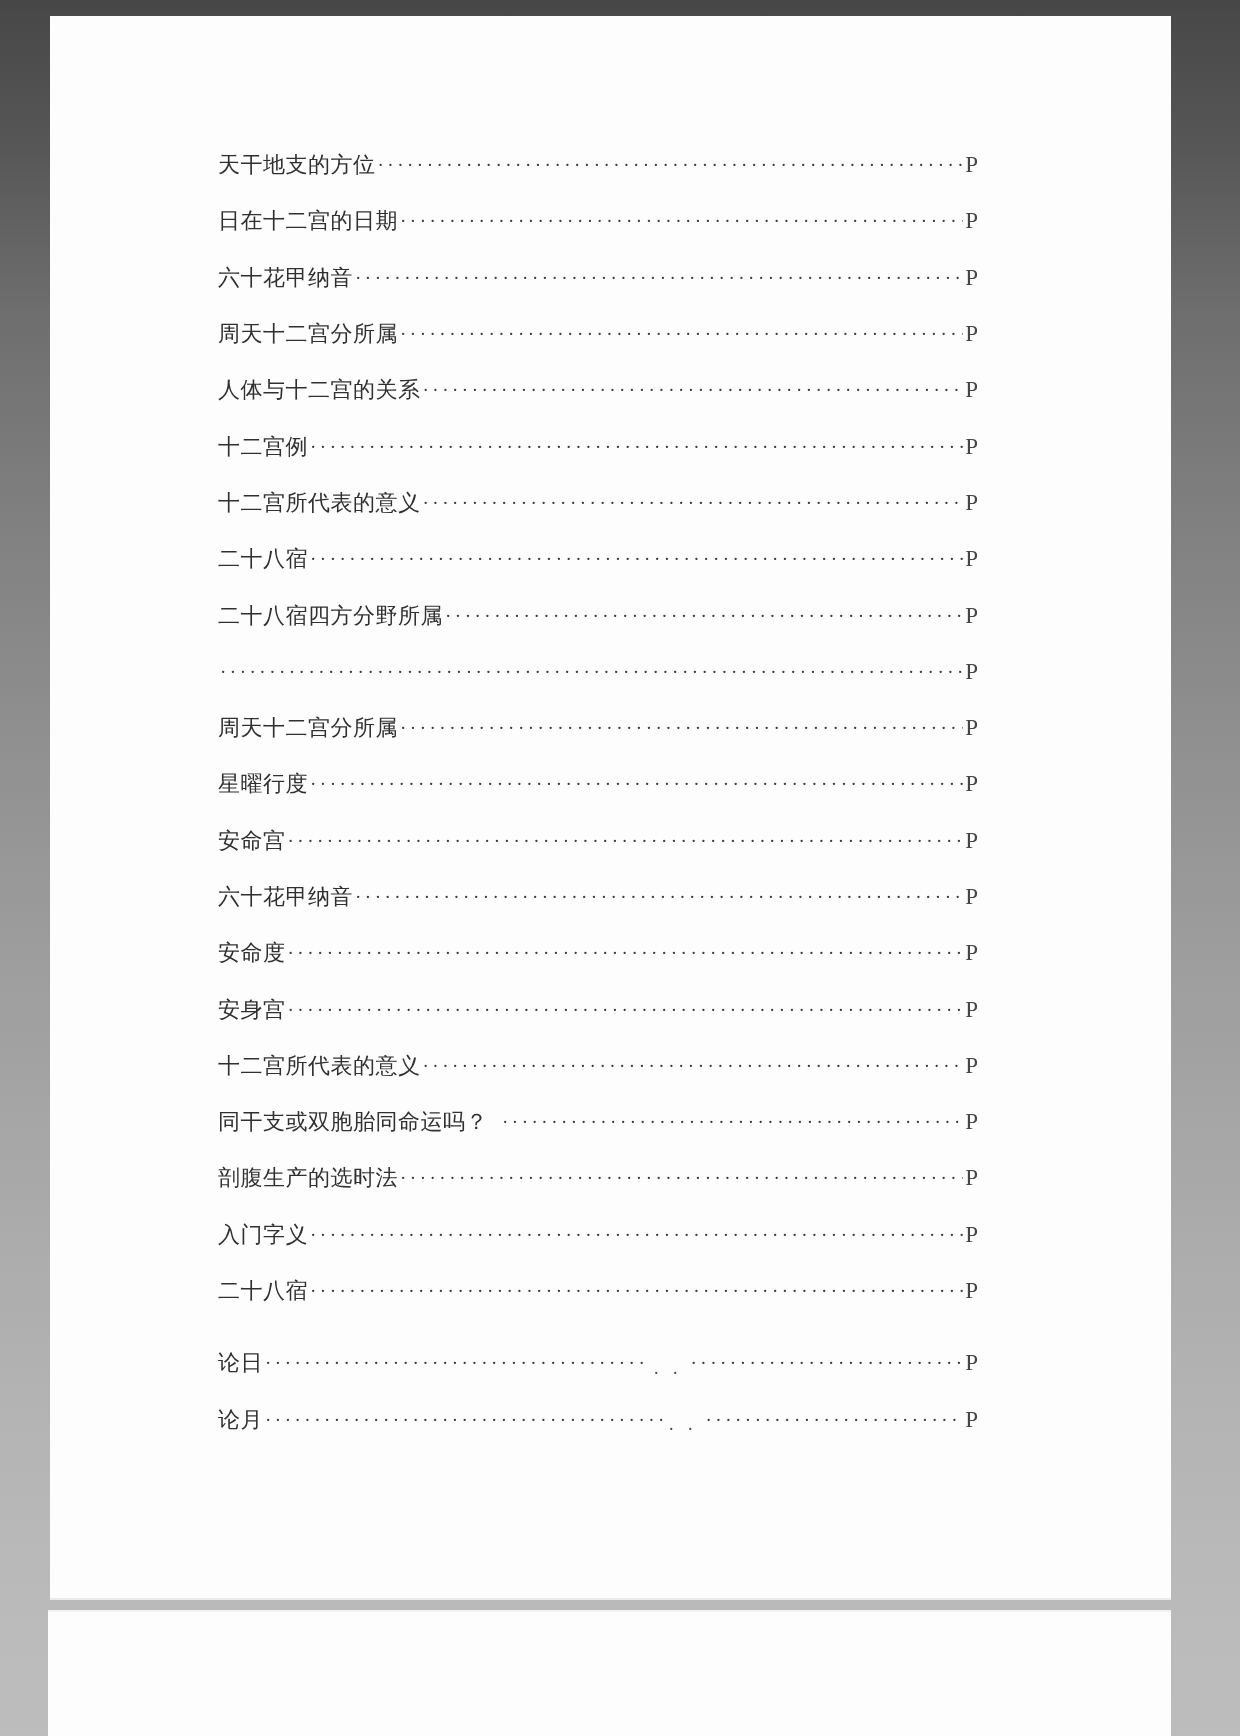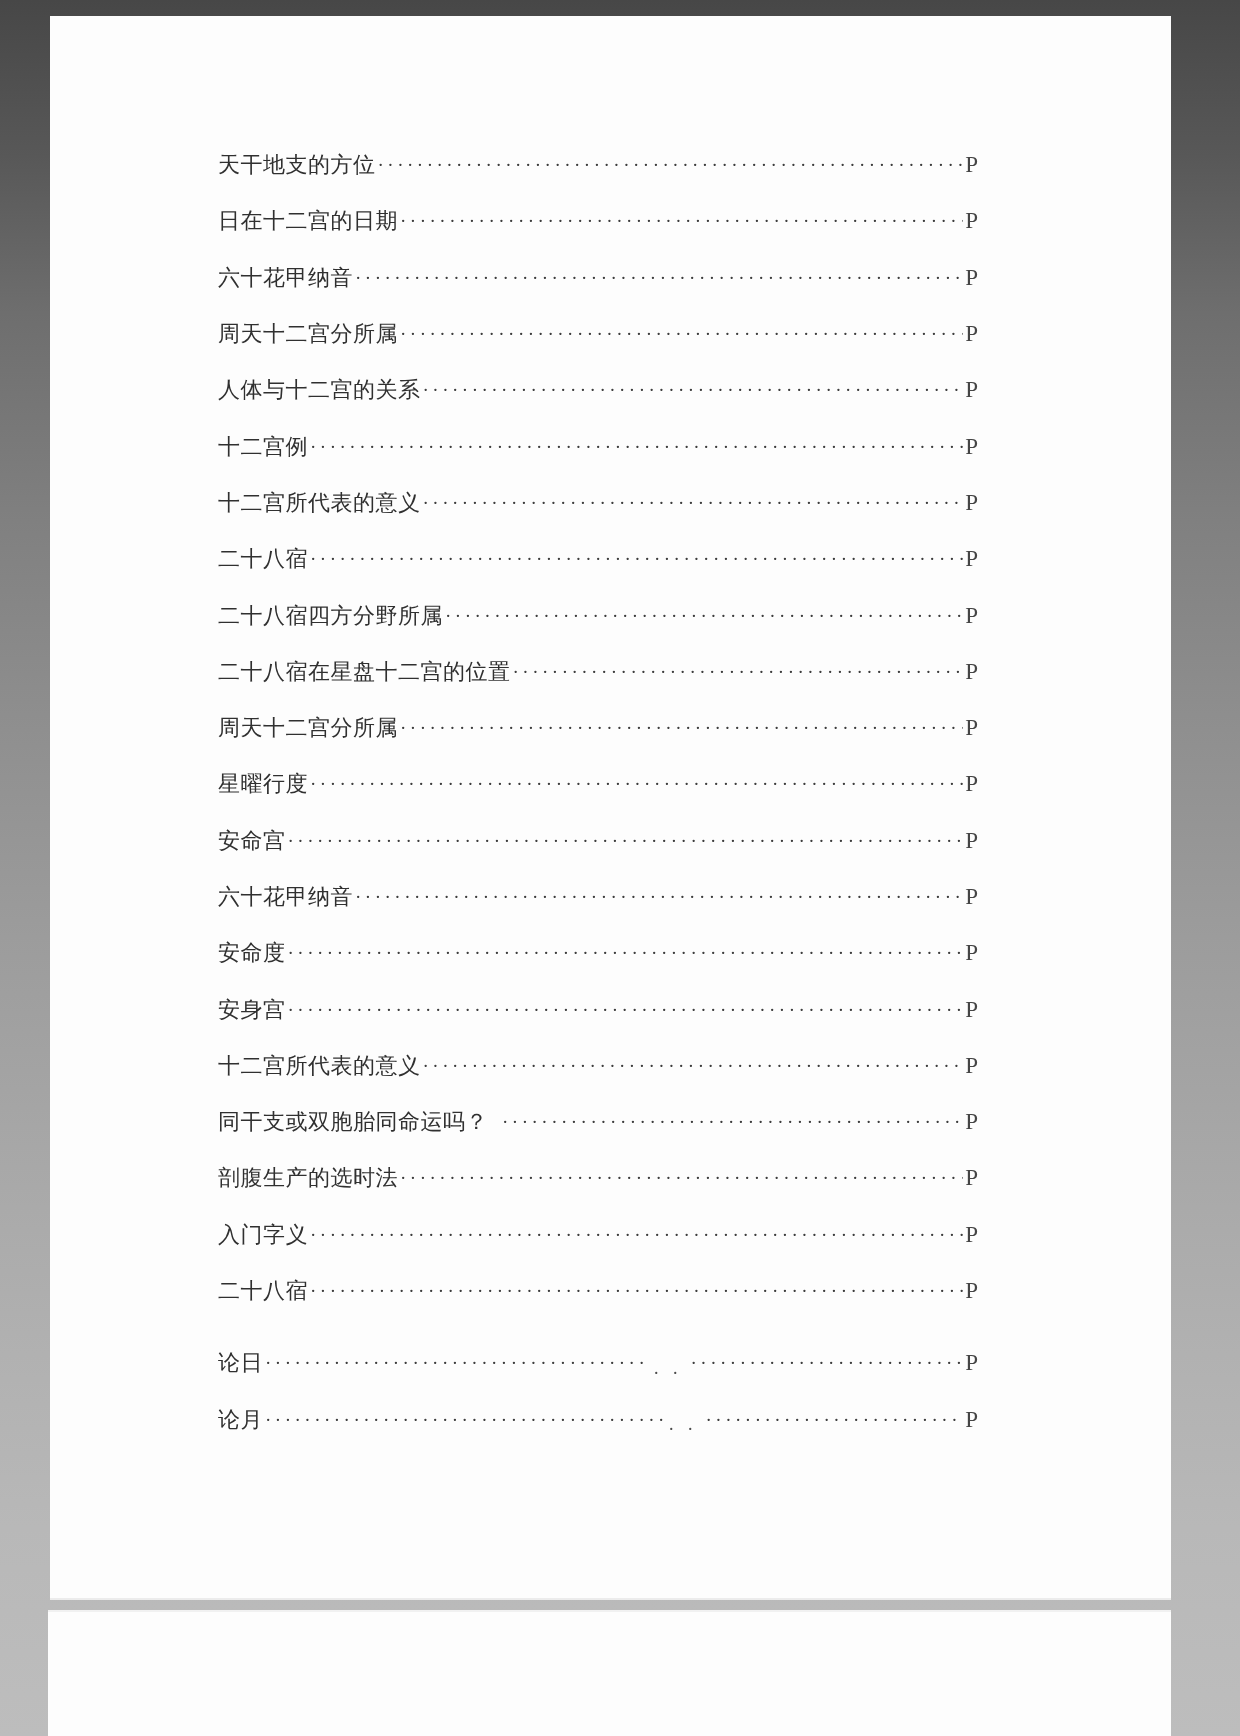--- a/index.html
+++ b/index.html
@@ -139,21 +139,20 @@
             <span class="label">二十八宿</span>
             <span class="leader">············································································································································································································································································································</span>
             <span class="pnum">P</span>
           </div>
           <div class="row">
             <span class="label">二十八宿四方分野所属</span>
             <span class="leader">············································································································································································································································································································</span>
             <span class="pnum">P</span>
           </div>
           <div class="row">
-            <span class="label">二十八宿在星盘十二宫的位置</span>
             <span class="leader">············································································································································································································································································································</span>
             <span class="pnum">P</span>
           </div>
           <div class="row">
             <span class="label">周天十二宫分所属</span>
             <span class="leader">············································································································································································································································································································</span>
             <span class="pnum">P</span>
           </div>
           <div class="row">
             <span class="label">星曜行度</span>

